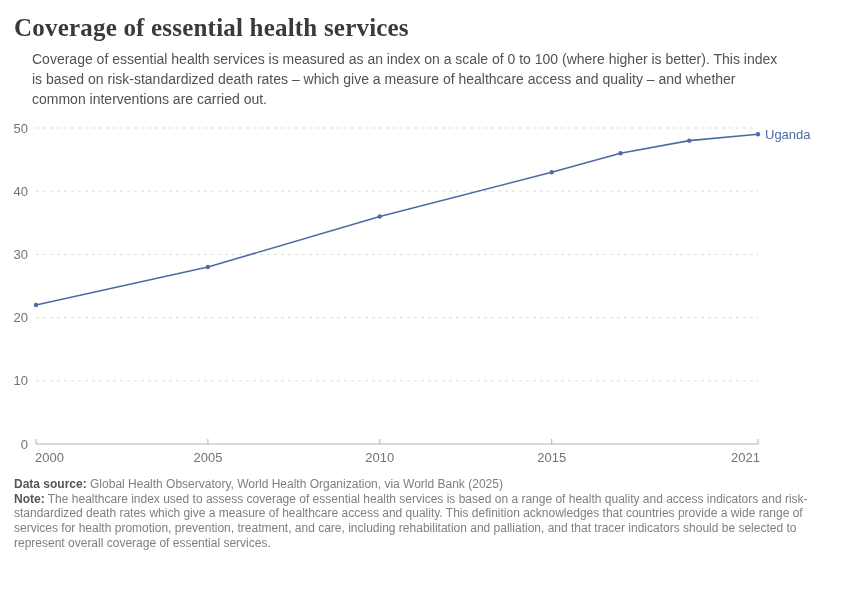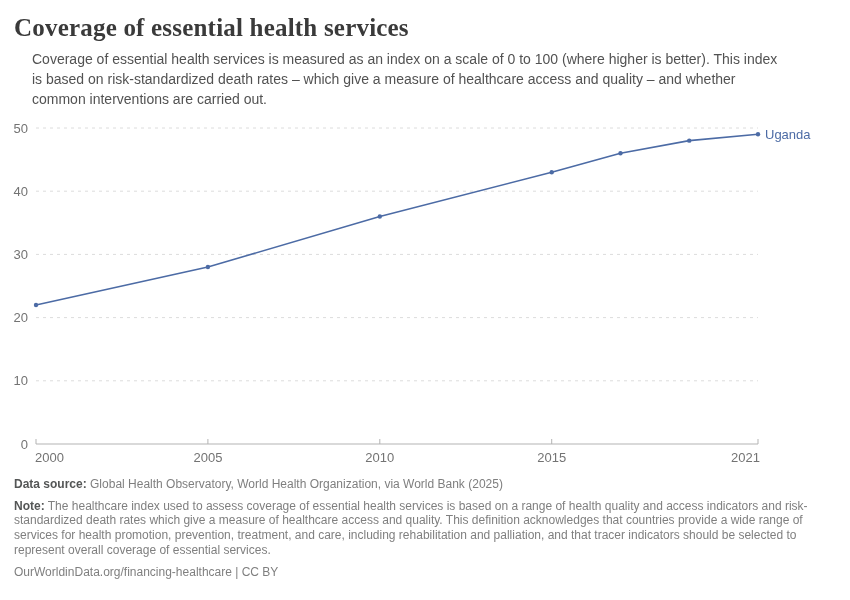--- a/index.html
+++ b/index.html
@@ -33,21 +33,21 @@
   .subtitle{
     position:absolute;left:32px;top:50px;width:748px;
     font-size:14px;line-height:1.42;color:var(--subtitle);
   }
 
   .chart-wrap{position:absolute;left:0;top:108px;width:850px;height:362px;}
   svg text{font-family:"Liberation Sans",sans-serif;}
 
   .footer{position:absolute;left:14px;top:477px;width:824px;}
   .footer p{font-size:12px;color:var(--footer);line-height:1.22;}
-  .footer .src{margin-bottom:7px;}
+  .footer .src{}
   .footer b{color:var(--footer-bold);font-weight:700;}
   .footer .url{margin-top:8px;}
 </style>
 </head>
 <body>
 
 <div class="page">
 
   <h1 class="title">Coverage of essential health services</h1>
 
@@ -86,16 +86,15 @@
         <circle cx="620.4761904761905" cy="45.27999999999997" r="2.2" fill="#4C6BA5"></circle>
         <circle cx="689.2380952380952" cy="32.639999999999986" r="2.2" fill="#4C6BA5"></circle>
         <circle cx="758" cy="26.319999999999993" r="2.2" fill="#4C6BA5"></circle>
         <text x="765" y="30.819999999999993" text-anchor="start" font-size="13" fill="#4C6BA5">Uganda</text>
       </svg>
   </div>
 
   <div class="footer">
     <p class="src"><b>Data source:</b><span> Global Health Observatory, World Health Organization, via World Bank (2025)</span></p>
     <p class="note"><b>Note:</b><span> The healthcare index used to assess coverage of essential health services is based on a range of health quality and access indicators and risk-standardized death rates which give a measure of healthcare access and quality. This definition acknowledges that countries provide a wide range of services for health promotion, prevention, treatment, and care, including rehabilitation and palliation, and that tracer indicators should be selected to represent overall coverage of essential services.</span></p>
-    <p class="url">OurWorldinData.org/financing-healthcare | CC BY</p>
   </div>
 
 </div>
 
 </body></html>

